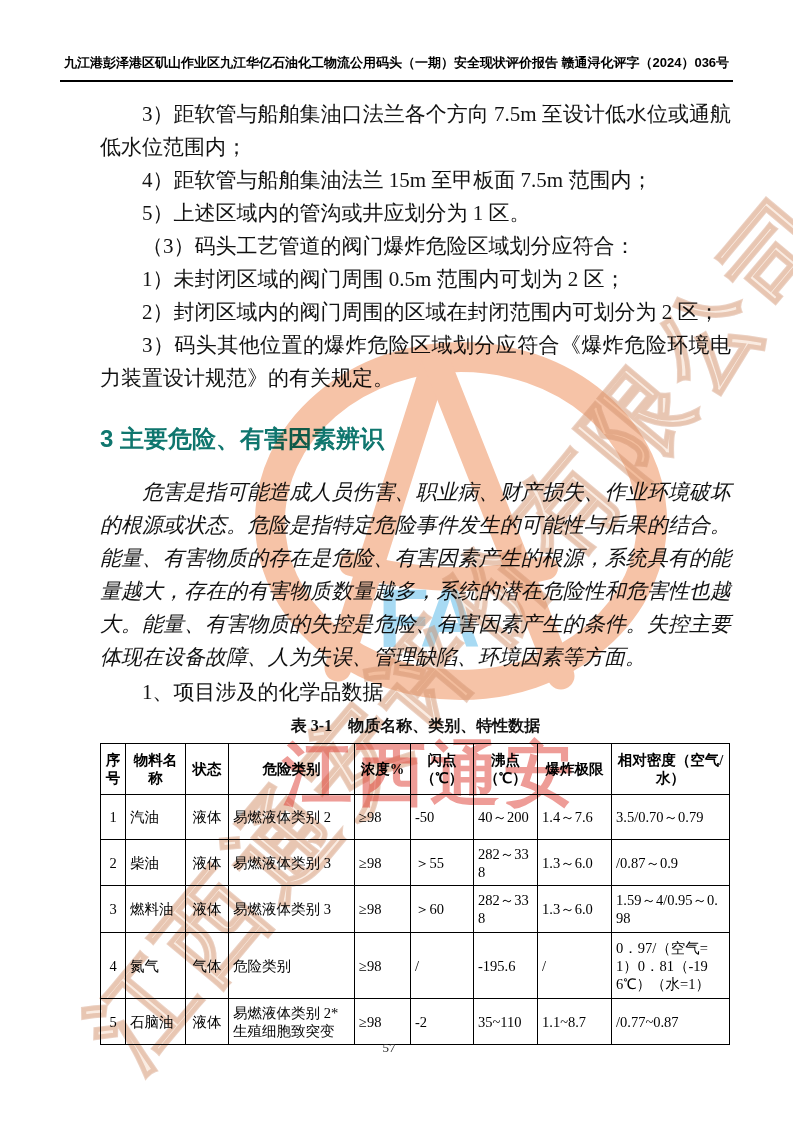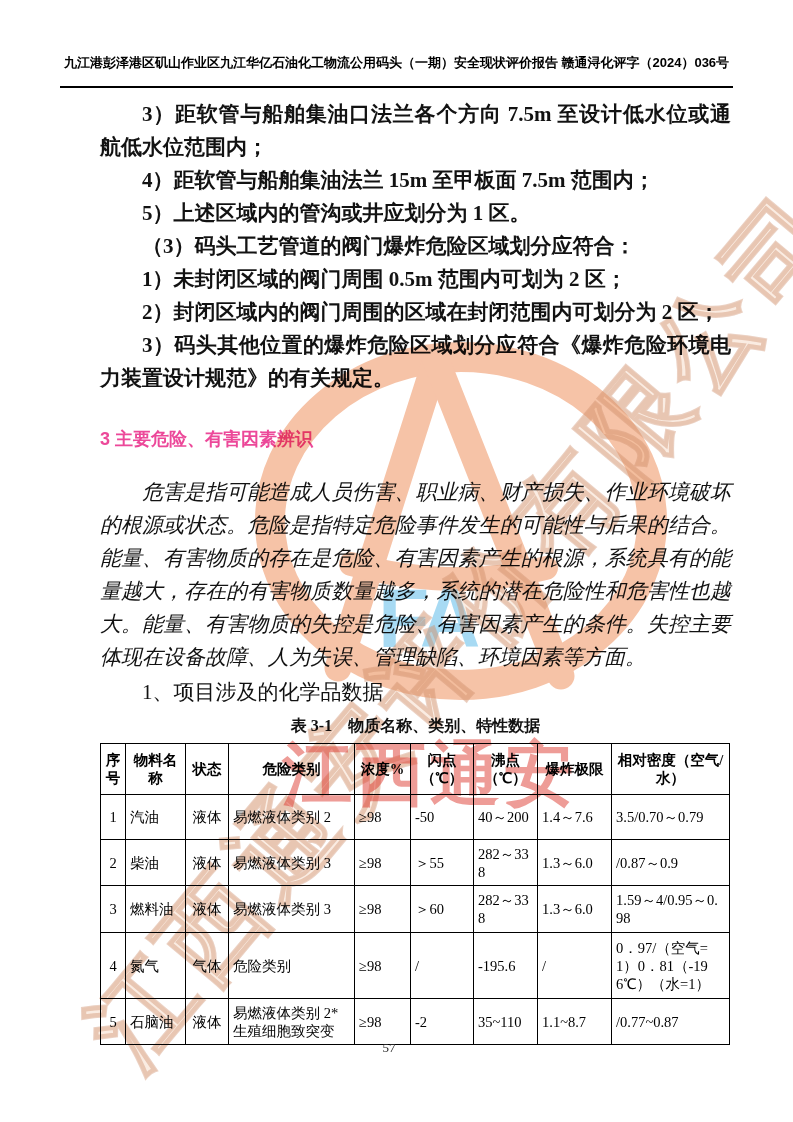--- a/index.html
+++ b/index.html
@@ -14,36 +14,36 @@
   .page { position:absolute; inset:0; z-index:1; }
 
   
   .doc-header {
     position:absolute; top:54px; left:60px; right:60px;
     text-align:center;
     font-family:"Liberation Sans", sans-serif;
     font-weight:bold; font-size:13px; line-height:18px;
     color:#000;
     border-bottom:2px solid #000;
-    padding-bottom:14px;
+    padding-bottom:8px;
     white-space:nowrap;
   }
 
   
   .content {
     position:absolute; left:100px; width:631px; top:98px;
   }
   .content p.body-line {
     margin:0; font-size:21px; line-height:33px;
-    text-indent:2em; text-align:justify;font-weight:bold;
+    text-indent:2em; text-align:justify;
   }
   h1.section-heading {
     margin:26px 0 0 0;
     font-family:"Liberation Sans", sans-serif;
-    font-size:18px; line-height:36px; font-weight:bold; color:#ec4899;
+    font-size:24px; line-height:36px; font-weight:bold; color:#0f766e;
   }
   p.section-paragraph {
     margin:19px 0 0 0; font-size:21px; line-height:33px;
     text-indent:2em; text-align:justify;font-style:italic;
   }
   h2.subsection-heading {
     margin:8px 0 0 0;
     font-size:21px; line-height:34px; font-weight:bold; color:#000;
   }
   p.list-intro {

